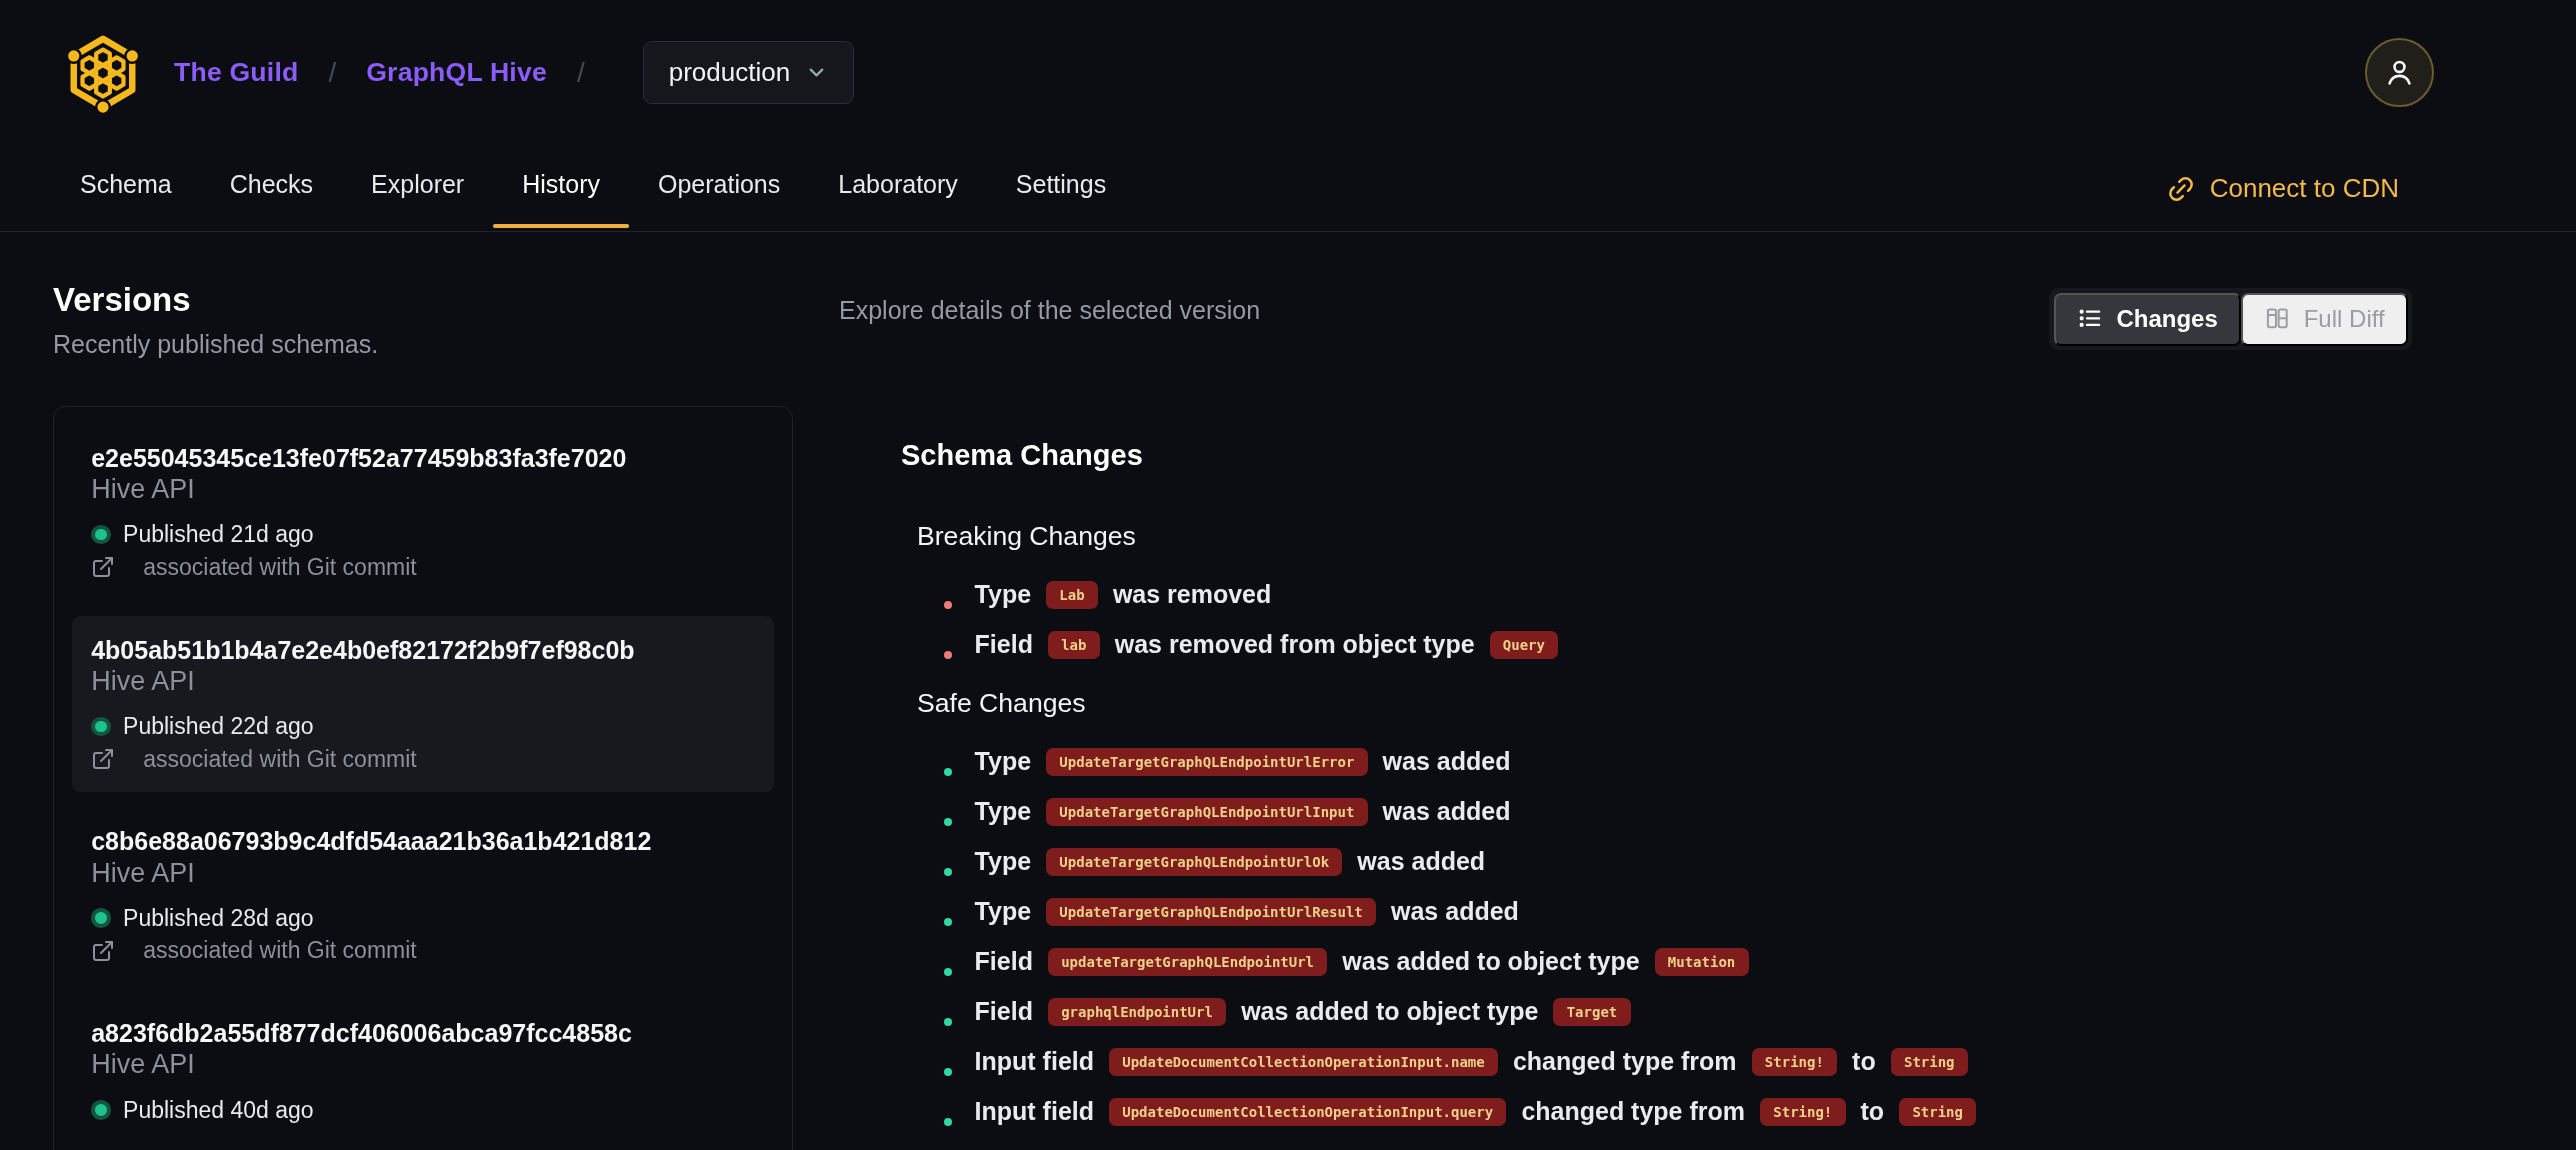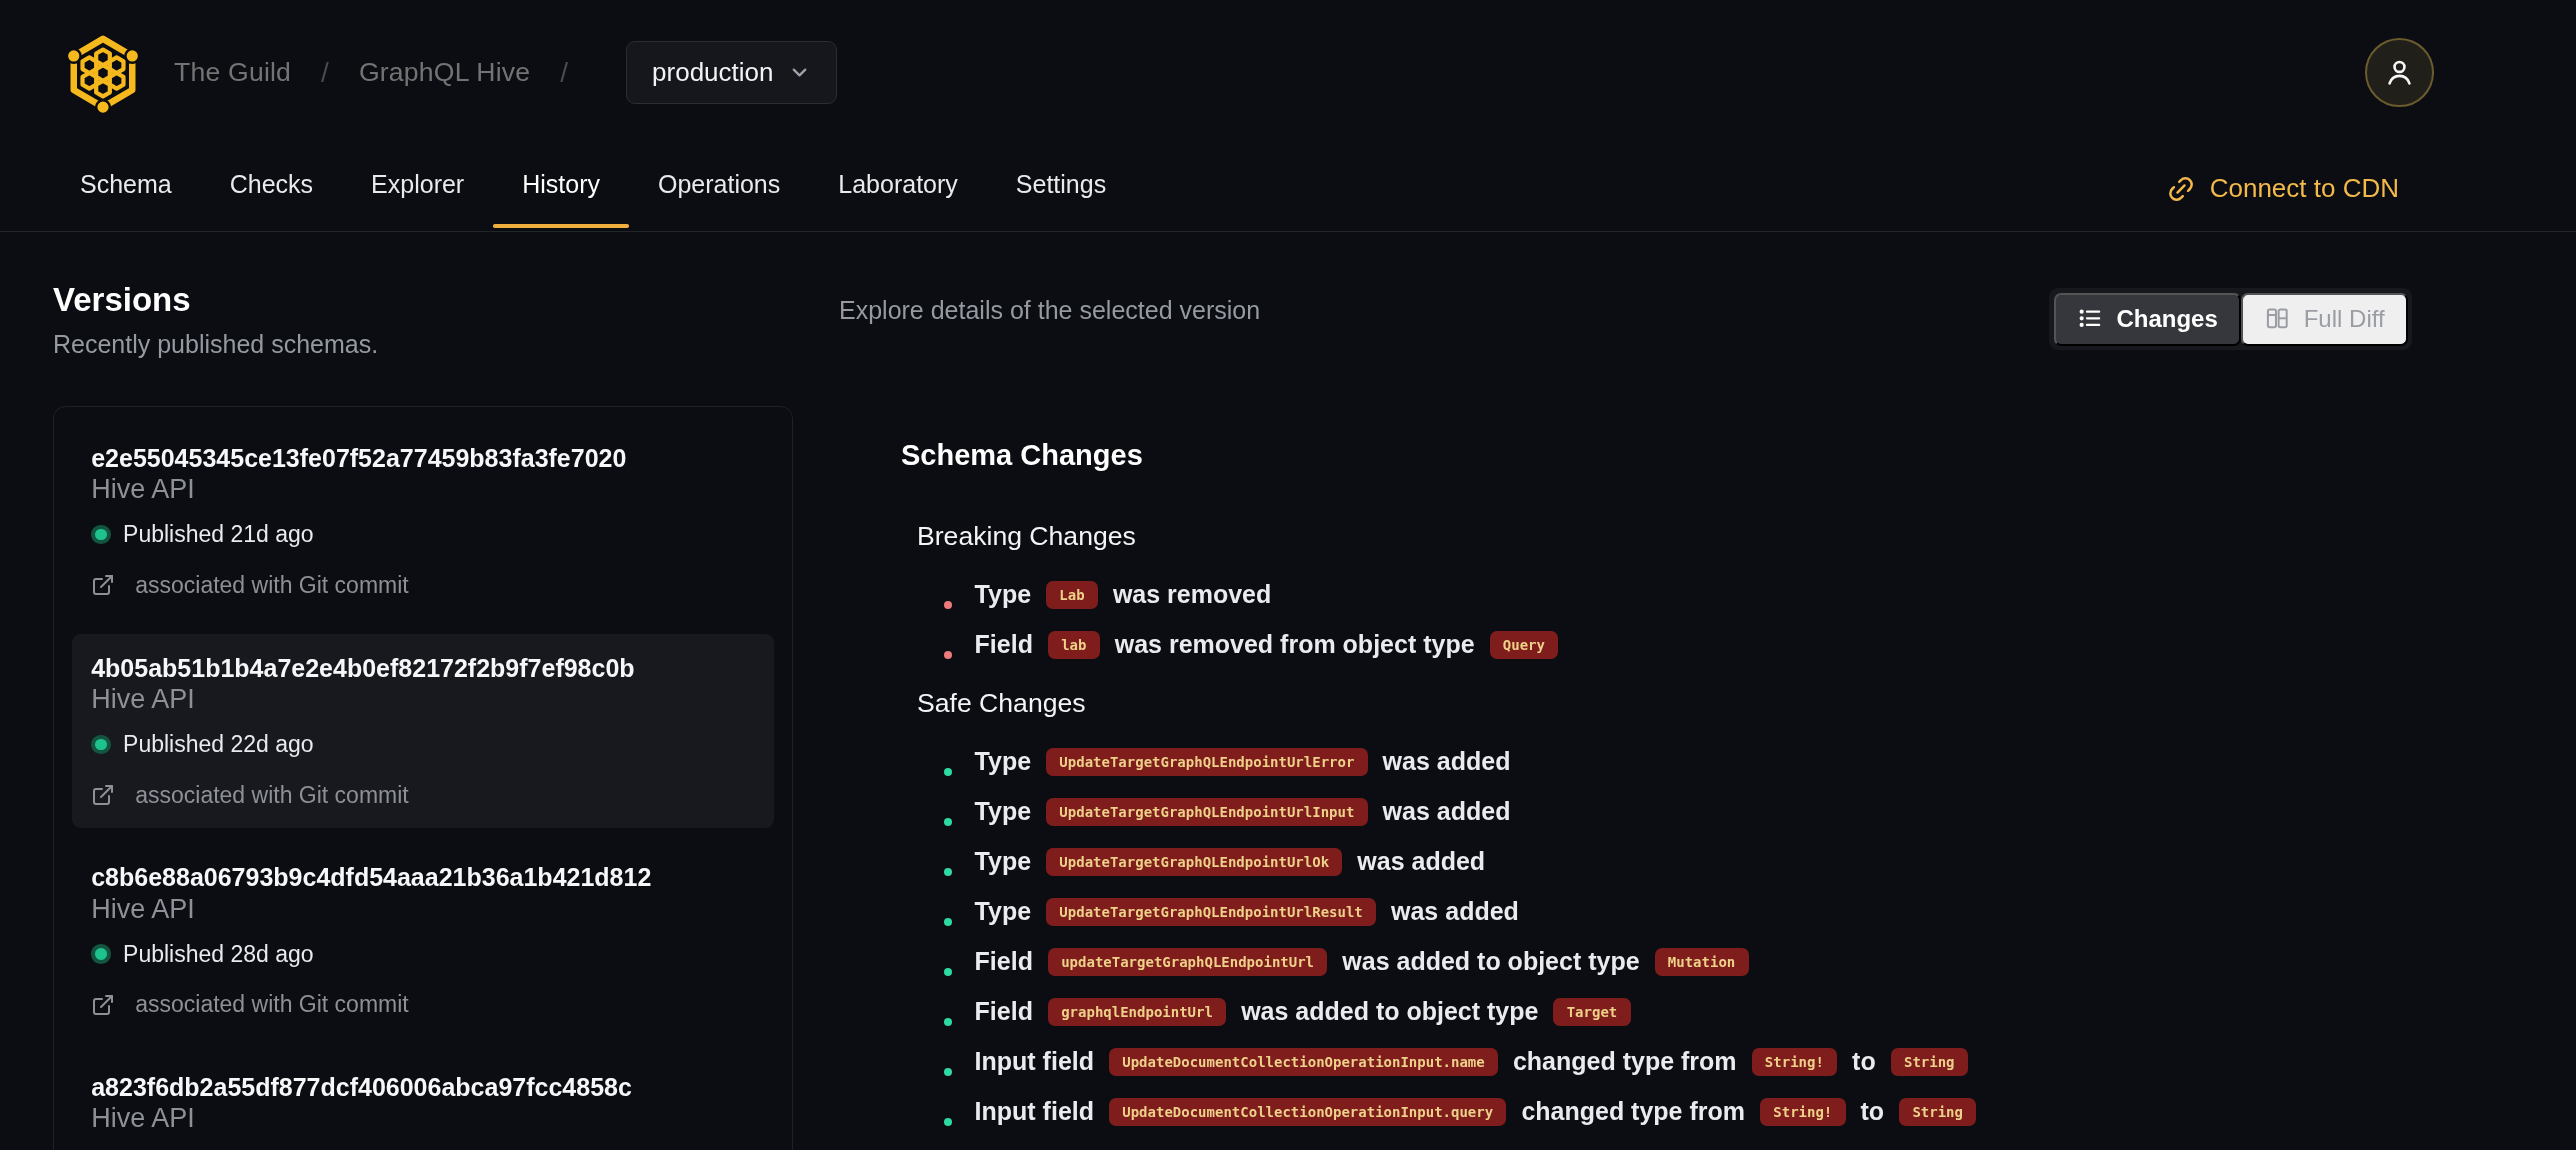--- a/index.html
+++ b/index.html
@@ -20,21 +20,21 @@
     color:#e8eaed;
     -webkit-font-smoothing:antialiased;
   }
   
   .app-header{
     display:flex;align-items:center;
     padding:26.6px 142px 0 64px;height:119px;
   }
   .logo{width:78px;height:80px;flex:none;}
   .breadcrumb{display:flex;align-items:center;margin-left:32px;font-size:26.6px;}
-  .crumb{color:#737373;font-weight:400;letter-spacing:0.2px;}
+  .crumb{color:#8b5cf6;font-weight:700;letter-spacing:0.2px;}
   .crumb-sep{color:#474b54;margin:0 30px;font-size:28px;font-weight:300;}
   .target-select{
     display:flex;align-items:center;gap:15px;
     background:#15171c;border:0.9px solid #2a2d34;border-radius:8.9px;
     padding:15px 25px;margin-left:28px;cursor:pointer;
     font-size:26px;color:#f2f3f5;
   }
   .chev{width:23px;height:23px;stroke:#9ca3af;}
   .avatar{
     margin-left:auto;width:69px;height:69px;border-radius:50%;
@@ -77,21 +77,21 @@
     padding:19.5px 19.5px;border-radius:8.9px;margin-bottom:16px;cursor:pointer;
   }
   .version-item.selected{background:#17191f;}
   .v-hash{font-size:25px;font-weight:600;color:#f6f7f8;line-height:28px;word-break:break-all;}
   .v-service{font-size:27px;color:#8d9096;line-height:26.6px;margin-top:4.4px;}
   .v-pub{display:flex;align-items:center;gap:12.4px;margin-top:18.6px;font-size:23px;color:#e8eaed;line-height:26.6px;}
   .pub-dot{
     width:19.5px;height:19.5px;border-radius:50%;flex:none;
     background:var(--published-dot);border:4.4px solid #14553f;
   }
-  .v-git{display:flex;align-items:center;gap:20px;margin-top:24px;font-size:23px;color:#8d9096;line-height:26.6px;}
+  .v-git{display:flex;align-items:center;gap:28px;margin-top:6px;font-size:23px;color:#8d9096;line-height:26.6px;}
   .v-git svg{width:24px;height:24px;stroke:#8d9096;flex:none;}
   
   .details-header{display:flex;align-items:flex-start;}
   .view-toggle{
     margin-left:auto;display:flex;align-items:center;
     background:#16181d;border-radius:8.9px;padding:4.4px;margin-top:5.3px;
   }
   .view-btn{
     display:flex;gap:13.3px;border-radius:7px;
     padding:10.6px 21px;font-size:24px;cursor:pointer;color:#9a9da4;

